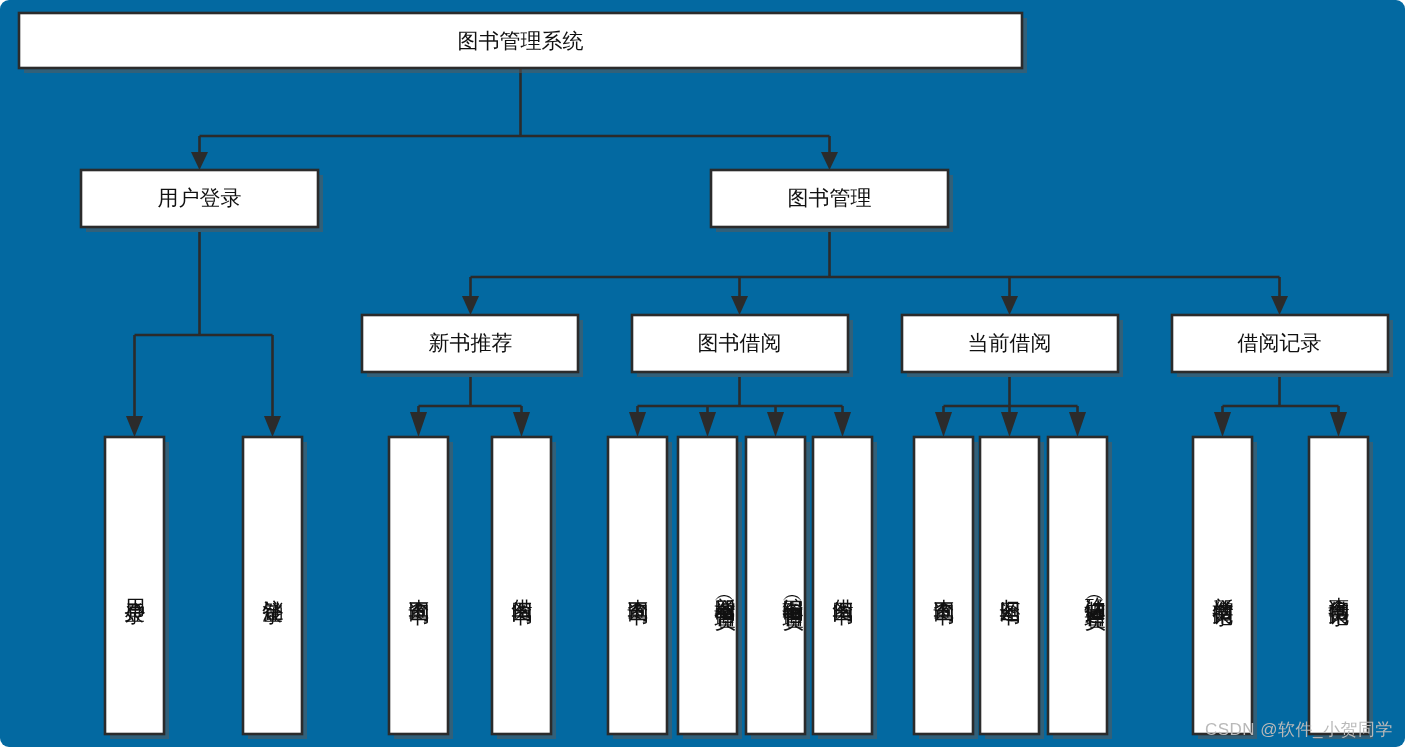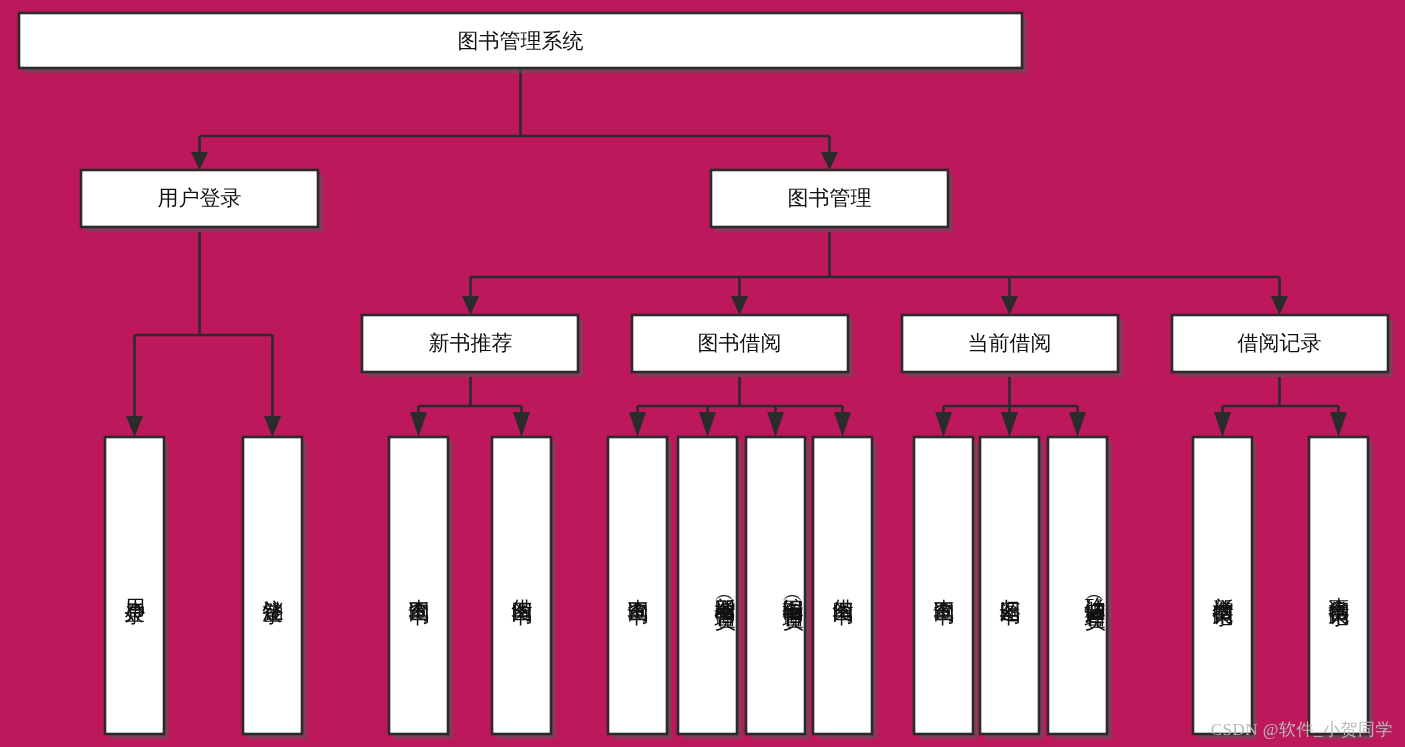--- a/index.html
+++ b/index.html
@@ -11,21 +11,22 @@
   body {
     width: 1405px;
     height: 747px;
     font-family: "DejaVu Sans", "Liberation Sans", sans-serif;
     overflow: hidden;
   }
   #diagram-root {
     position: relative;
     width: 1405px;
     height: 747px;
-    background: #be185d;
+    background: #0369a1;
+    border-radius: 9px;
   }
   svg#tree-svg {
     position: absolute;
     left: 0;
     top: 0;
     width: 1405px;
     height: 747px;
   }
   .node-rect {
     fill: #ffffff;
@@ -66,21 +67,21 @@
     align-items: center;
     justify-content: center;
     text-align: center;
     white-space: nowrap;
     pointer-events: none;
   }
   #watermark {
     position: absolute;
     right: 12px;
     bottom: 6px;
-    font-family: Liberation Serif, serif;
+    font-family: Liberation Sans, sans-serif;
     font-size: 17px;
     color: #b9b9b9;
     letter-spacing: 0.5px;
     user-select: none;
   }
 </style>
 </head>
 <body>
 
 <div id="diagram-root">

